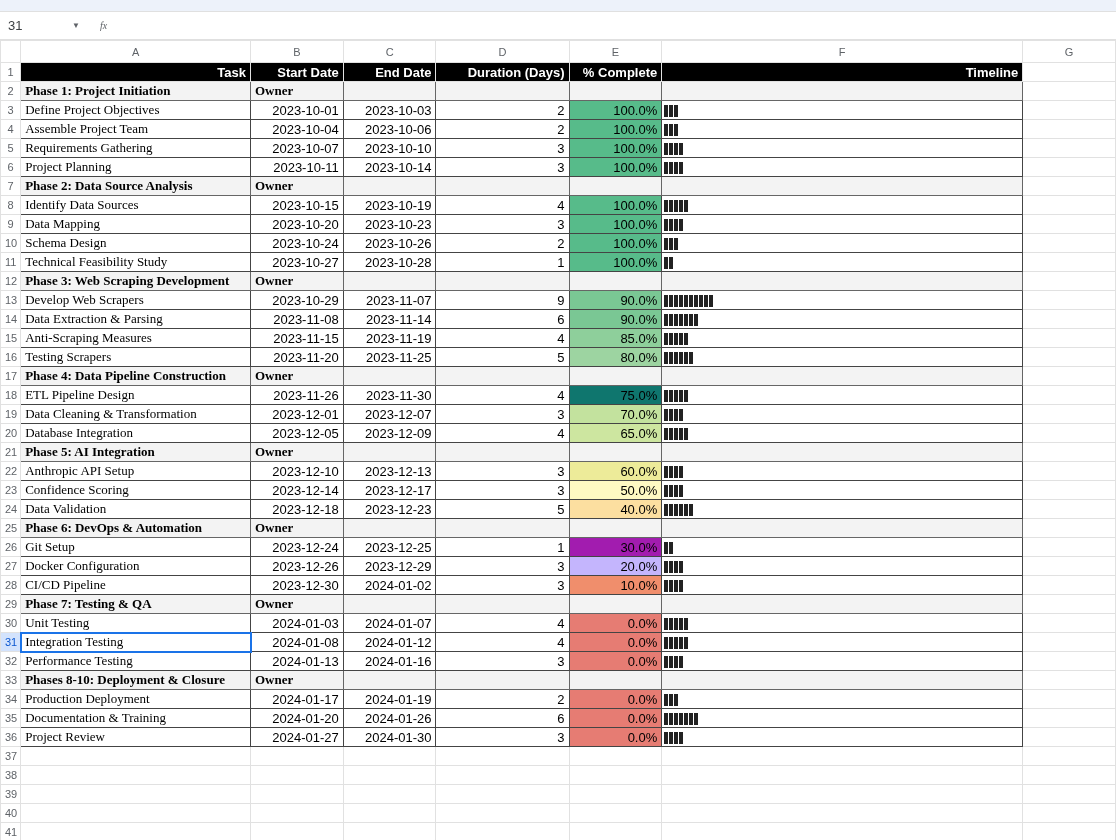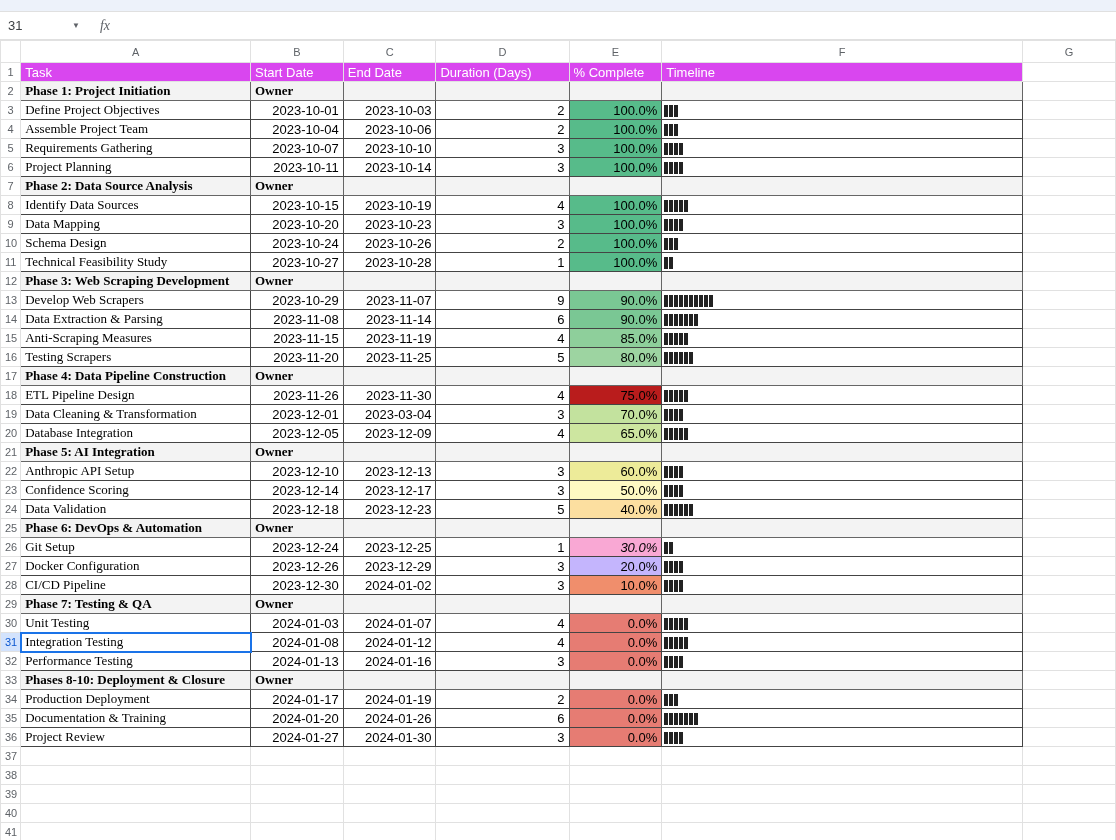--- a/index.html
+++ b/index.html
@@ -33,21 +33,21 @@
   }
   .dropdown-caret {
     font-size: 8px;
     color: #5f6368;
     margin-right: 6px;
   }
   .fx {
     font-style: italic;
     font-family: "Times New Roman", serif;
     color: #5f6368;
-    font-size: 14px;
+    font-size: 10px;
     margin-left: 6px;
   }
   .formula-input {
     flex: 1;
     height: 20px;
     border: none;
     outline: none;
     font-size: 13px;
   }
   .grid {
@@ -91,49 +91,49 @@
   
   .cA { width: 228px; }
   .cB { width: 92px; }
   .cC { width: 92px; }
   .cD { width: 132px; }
   .cE { width: 92px; }
   .cF { width: 358px; }
   .cG { width: 92px; }
   
   .hdrcell {
-    background: #d946ef;
+    background: #000000;
     color: #fff;
-    font-weight: normal;
-    text-align: left;
+    font-weight: bold;
+    text-align: right;
     border: 1px solid #3a78d8;
   }
   
   .phase {
     background: #f3f3f3;
     font-weight: bold;
     text-align: left;
     border: 1px solid #666 !important;
   }
   
   .bord { border: 1px solid #444 !important; }
   .tA { text-align: left; font-family: Liberation Serif, serif; }
   .tR { text-align: right; }
   
   .p100 { background:#57bb8a; }
   .p90  { background:#7ac794; }
   .p85  { background:#8ecf9b; }
   .p80  { background:#9dd4a1; }
-  .p75  { background:#b91c1c; }
+  .p75  { background:#0f766e; }
   .p70  { background:#c3e29e; }
   .p65  { background:#cde6a0; }
   .p60  { background:#edeb99; }
   .p50  { background:#fef9c3; }
   .p40  { background:#fcdfa0; }
-  .p30  { background:#f9a8d4;font-style:italic; }
+  .p30  { background:#a21caf; }
   .p20  { background:#c4b5fd; }
   .p10  { background:#f08e6c; }
   .p0   { background:#e67c73; }
   
   .timeline-cell { text-align: left; padding-left: 2px !important; }
   .bar {
     display: inline-block;
     height: 12px;
     vertical-align: middle;
   }
@@ -362,21 +362,21 @@
         <td class="bord tR">2023-11-30</td>
         <td class="bord tR">4</td>
         <td class="bord tR p75">75.0%</td>
         <td class="bord timeline-cell"><span class="bar"><span></span><span></span><span></span><span></span><span></span></span></td>
         <td></td>
       </tr>
       <tr>
         <td class="rownum">19</td>
         <td class="bord tA">Data Cleaning &amp; Transformation</td>
         <td class="bord tR">2023-12-01</td>
-        <td class="bord tR">2023-03-04</td>
+        <td class="bord tR">2023-12-07</td>
         <td class="bord tR">3</td>
         <td class="bord tR p70">70.0%</td>
         <td class="bord timeline-cell"><span class="bar"><span></span><span></span><span></span><span></span></span></td>
         <td></td>
       </tr>
       <tr>
         <td class="rownum">20</td>
         <td class="bord tA">Database Integration</td>
         <td class="bord tR">2023-12-05</td>
         <td class="bord tR">2023-12-09</td>

